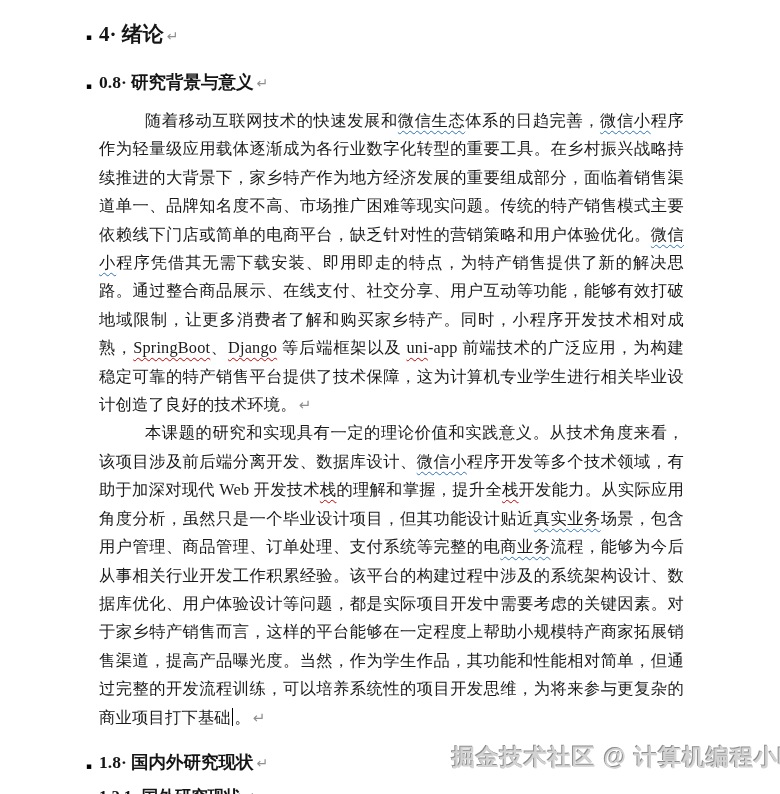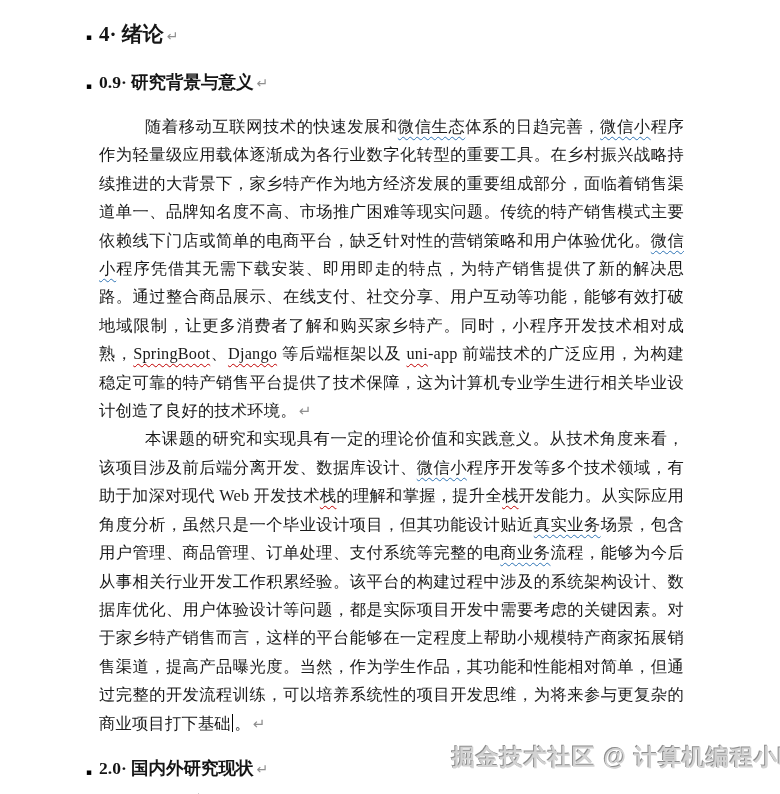--- a/index.html
+++ b/index.html
@@ -64,21 +64,21 @@
   }
   .para {
     margin: 0;
     font-size: 16.3px;
     letter-spacing: 0.2px;
     line-height: 28.4px;
     text-align: justify;
     text-indent: 46px;
     color: #1a1a1a;
   }
-  .para:first-of-type { margin-top: 16px; }
+  .para:first-of-type { margin-top: 10px; }
   .para .pilcrow { font-size: 15px; margin-left: 2px; }
   .u-blue {
     text-decoration: underline;
     text-decoration-style: wavy;
     text-decoration-color: #2e74b5;
     text-decoration-thickness: 1px;
     text-underline-offset: 4px;
     text-decoration-skip-ink: none;
   }
   .u-red {
@@ -114,28 +114,28 @@
 <body>
 
 <div class="page">
   <div class="doc">
 
     <div class="h h1">
       <span class="marker">▪</span><span class="htext">4· 绪论</span><span class="pilcrow">↵</span>
     </div>
 
     <div class="h h2">
-      <span class="marker">▪</span><span class="htext">0.9· 研究背景与意义</span><span class="pilcrow">↵</span>
+      <span class="marker">▪</span><span class="htext">0.8· 研究背景与意义</span><span class="pilcrow">↵</span>
     </div>
 
     <p class="para"><span>随着移动互联网技术的快速发展和</span><span class="u-blue">微信生态</span><span>体系的日趋完善，</span><span class="u-blue">微信小</span><span>程序作为轻量级应用载体逐渐成为各行业数字化转型的重要工具。在乡村振兴战略持续推进的大背景下，家乡特产作为地方经济发展的重要组成部分，面临着销售渠道单一、品牌知名度不高、市场推广困难等现实问题。传统的特产销售模式主要依赖线下门店或简单的电商平台，缺乏针对性的营销策略和用户体验优化。</span><span class="u-blue">微信小</span><span>程序凭借其无需下载安装、即用即走的特点，为特产销售提供了新的解决思路。通过整合商品展示、在线支付、社交分享、用户互动等功能，能够有效打破地域限制，让更多消费者了解和购买家乡特产。同时，小程序开发技术相对成熟，</span><span class="u-red">SpringBoot</span><span>、</span><span class="u-red">Django</span><span> 等后端框架以及 </span><span class="u-red">uni</span><span>-app 前端技术的广泛应用，为构建稳定可靠的特产销售平台提供了技术保障，这为计算机专业学生进行相关毕业设计创造了良好的技术环境。</span><span class="pilcrow">↵</span></p>
     <p class="para"><span>本课题的研究和实现具有一定的理论价值和实践意义。从技术角度来看，该项目涉及前后端分离开发、数据库设计、</span><span class="u-blue">微信小</span><span>程序开发等多个技术领域，有助于加深对现代 Web 开发技术</span><span class="u-red">栈</span><span>的理解和掌握，提升全</span><span class="u-red">栈</span><span>开发能力。从实际应用角度分析，虽然只是一个毕业设计项目，但其功能设计贴近</span><span class="u-blue">真实业务</span><span>场景，包含用户管理、商品管理、订单处理、支付系统等完整的电</span><span class="u-blue">商业务</span><span>流程，能够为今后从事相关行业开发工作积累经验。该平台的构建过程中涉及的系统架构设计、数据库优化、用户体验设计等问题，都是实际项目开发中需要考虑的关键因素。对于家乡特产销售而言，这样的平台能够在一定程度上帮助小规模特产商家拓展销售渠道，提高产品曝光度。当然，作为学生作品，其功能和性能相对简单，但通过完整的开发流程训练，可以培养系统性的项目开发思维，为将来参与更复杂的商业项目打下基础</span><span class="cursor"></span><span>。</span><span class="pilcrow">↵</span></p>
 
     <div class="h h2">
-      <span class="marker">▪</span><span class="htext">2.0· 国内外研究现状</span><span class="pilcrow">↵</span>
+      <span class="marker">▪</span><span class="htext">1.8· 国内外研究现状</span><span class="pilcrow">↵</span>
     </div>
 
     <div class="h h3">
       <span class="marker">▪</span><span class="htext">1.2.1· 国外研究现状</span><span class="pilcrow">↵</span>
     </div>
 
   </div>
 
   <div class="watermark">掘金技术社区 @ 计算机编程小咖</div>
 </div>

